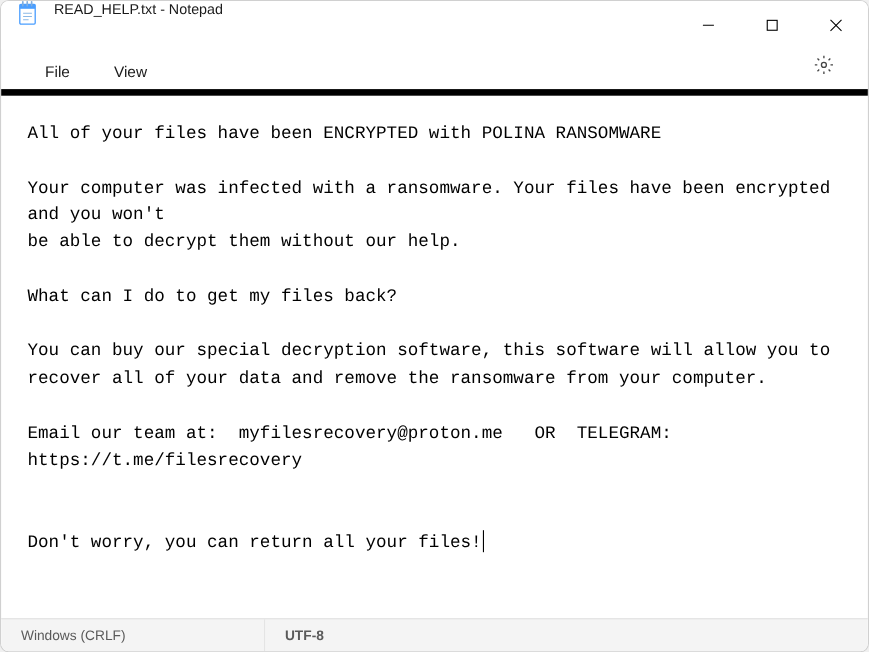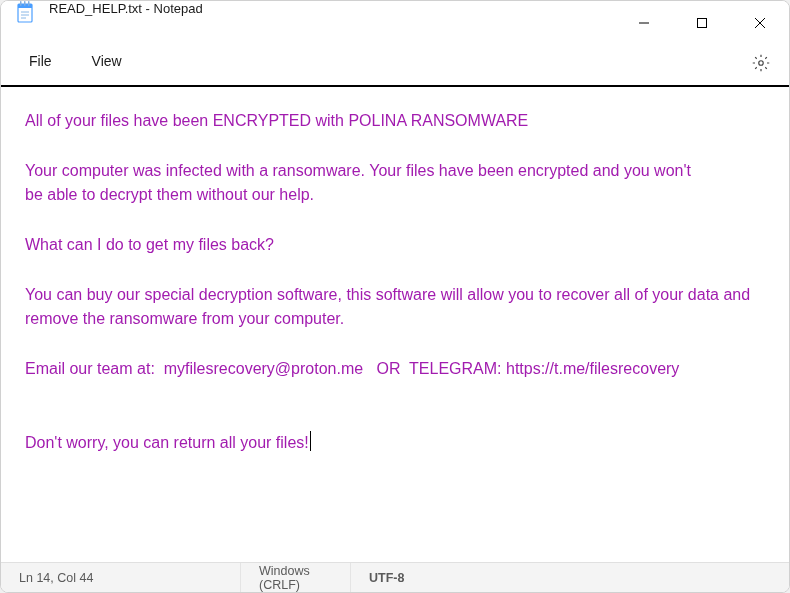--- a/index.html
+++ b/index.html
@@ -48,23 +48,23 @@
       width: 58px;
       height: 100%;
       display: flex;
       align-items: center;
       justify-content: center;
       cursor: pointer;
     }
     .menubar {
       height: 42px;
       display: flex;
-      align-items: flex-start;
-      padding: 0 8px;
-      border-bottom: 2px solid #000000;
+      align-items: flex-end;
+      padding: 0 20px;
+      border-bottom: 6px solid #000000;
     }
     .menu-item {
       padding: 8px 20px;
       font-size: 14px;
       color: #1a1a1a;
       cursor: pointer;
       border-radius: 4px;
     }
     .menubar-spacer { flex: 1; }
     .settings-btn {
@@ -72,24 +72,24 @@
       height: 40px;
       display: flex;
       align-items: center;
       justify-content: center;
       cursor: pointer;
       border-radius: 4px;
     }
     .content {
       flex: 1;
       padding: 22px 24px;
-      font-family: Liberation Sans, sans-serif;
+      font-family: Liberation Mono, monospace;
       font-size: 16px;
       line-height: 1.55;
-      color: #a21caf;
+      color: #000000;
       white-space: pre-wrap;
       overflow: auto;
       position: relative;
     }
     .cursor-caret {
       display: inline-block;
       width: 1px;
       height: 20px;
       background: #000;
       vertical-align: text-bottom;
@@ -176,17 +176,16 @@
 What can I do to get my files back?
 
 You can buy our special decryption software, this software will allow you to recover all of your data and remove the ransomware from your computer.
 
 Email our team at:  myfilesrecovery@proton.me   OR  TELEGRAM: https://t.me/filesrecovery
 
 
 Don't worry, you can return all your files!</span><span class="cursor-caret"></span></div>
 
   <div class="statusbar">
-    <div class="status-cell">Ln 14, Col 44</div>
     <div class="status-cell">Windows (CRLF)</div>
     <div class="status-cell">UTF-8</div>
   </div>
 </div>
 
 </body></html>

